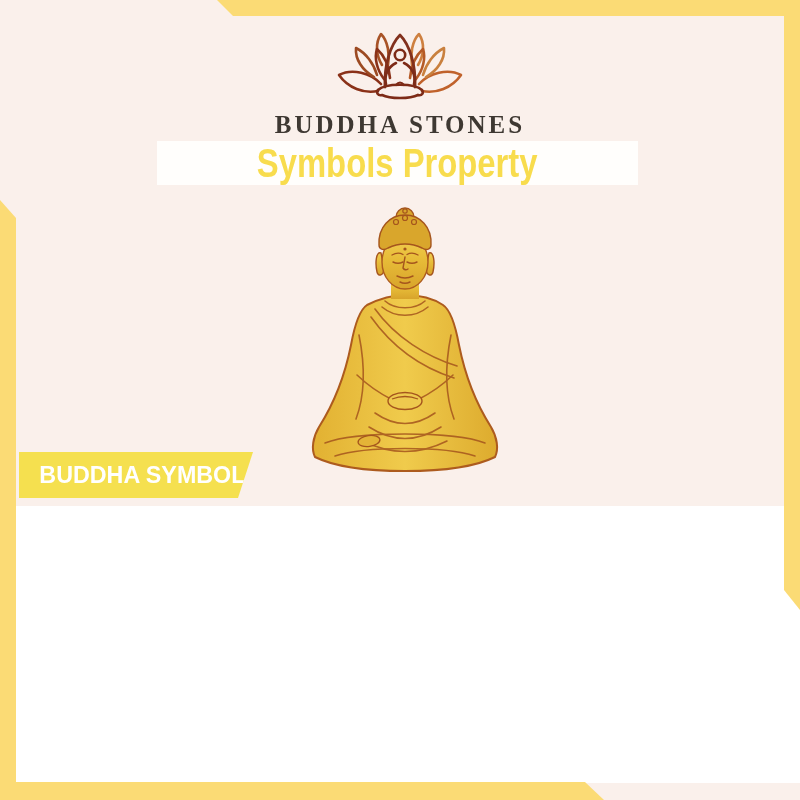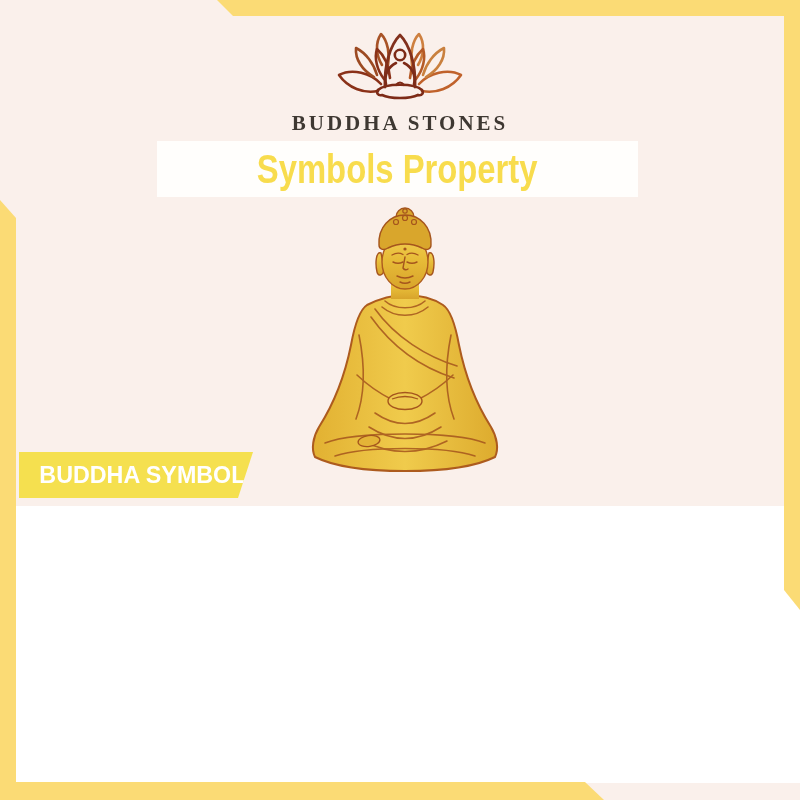--- a/index.html
+++ b/index.html
@@ -25,24 +25,24 @@
   .frame-right{left:784px;top:0;width:16px;height:610px;
     clip-path:polygon(0 0,100% 0,100% 100%,0 590px);}
   .frame-left{left:0;top:200px;width:16px;height:600px;
     clip-path:polygon(0 0,100% 18px,100% 100%,0 100%);}
   .frame-bottom{left:0;top:782px;width:604px;height:18px;
     clip-path:polygon(0 0,585px 0,100% 100%,0 100%);}
 
   
   .logo-svg{position:absolute;left:330px;top:28px;width:140px;height:78px;}
   .brand-name{position:absolute;left:0;top:111px;width:800px;text-align:center;
-    font-family:"Liberation Serif",serif;font-size:21px;font-weight:600;
+    font-family:"Liberation Serif",serif;font-size:25px;font-weight:600;
     letter-spacing:3px;color:var(--brand-dark);}
 
-  .title-banner{position:absolute;left:157px;top:141px;width:481px;height:56px;
+  .title-banner{position:absolute;left:157px;top:141px;width:481px;height:44px;
     background:var(--banner-white);display:flex;align-items:center;justify-content:center;}
   .title-text{font-size:40px;font-weight:bold;color:var(--title-yellow);
     transform:scaleX(.82);white-space:nowrap;letter-spacing:0px;}
 
   
   .buddha-svg{position:absolute;left:305px;top:205px;width:200px;height:272px;}
 
   
   .ribbon{position:absolute;left:19px;top:452px;width:234px;height:46px;
     background:var(--ribbon-yellow);

